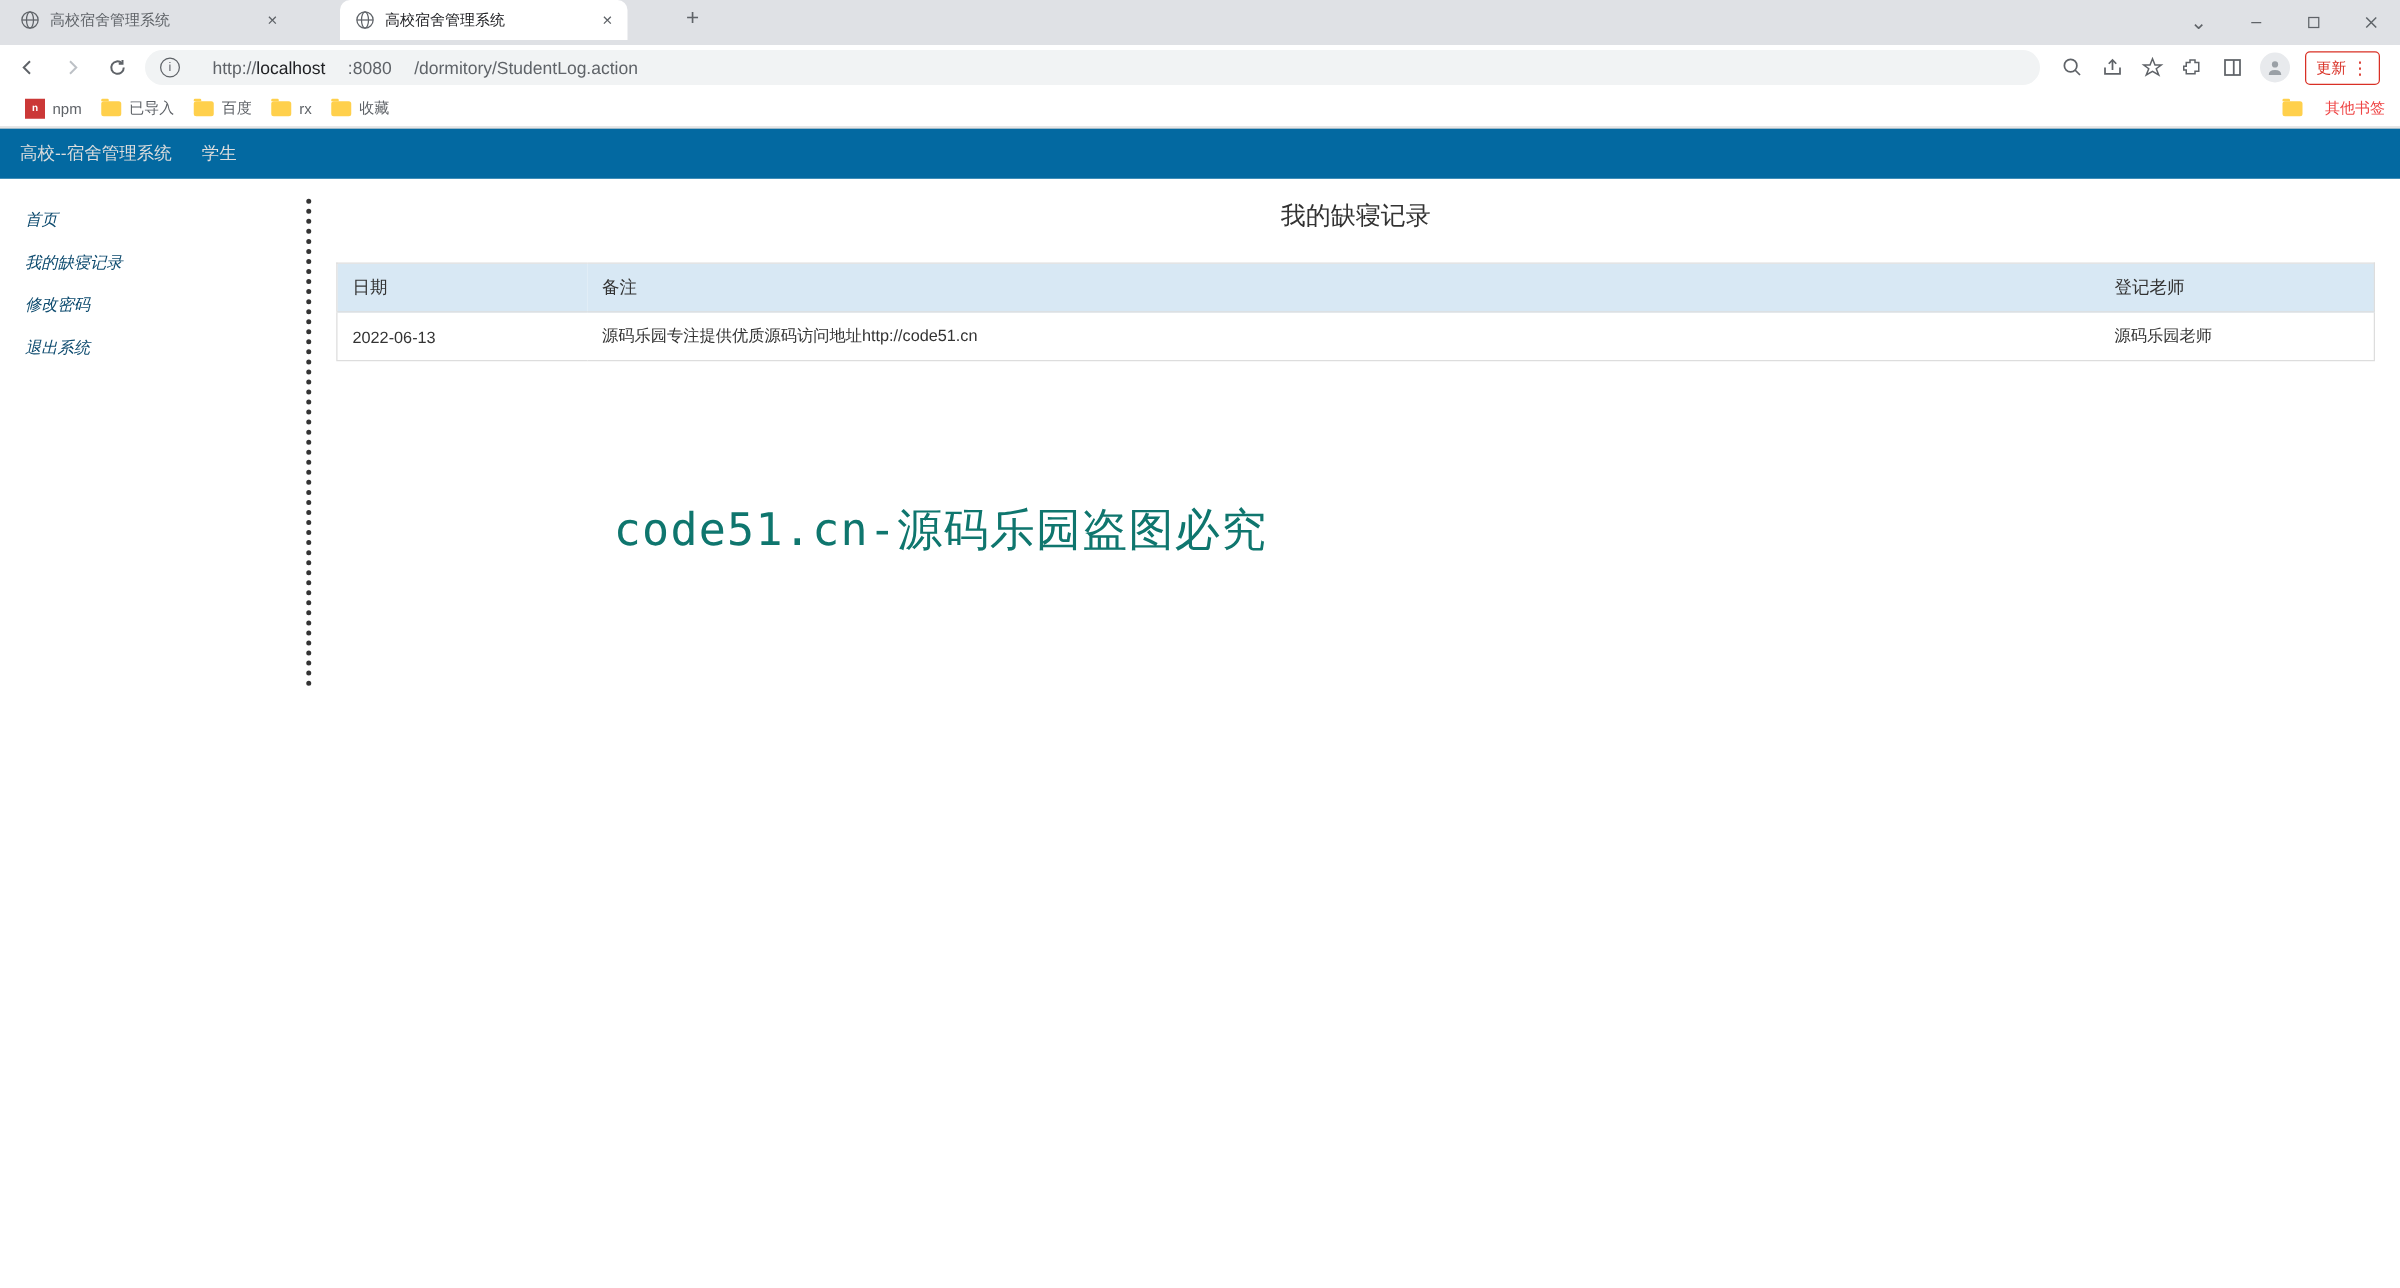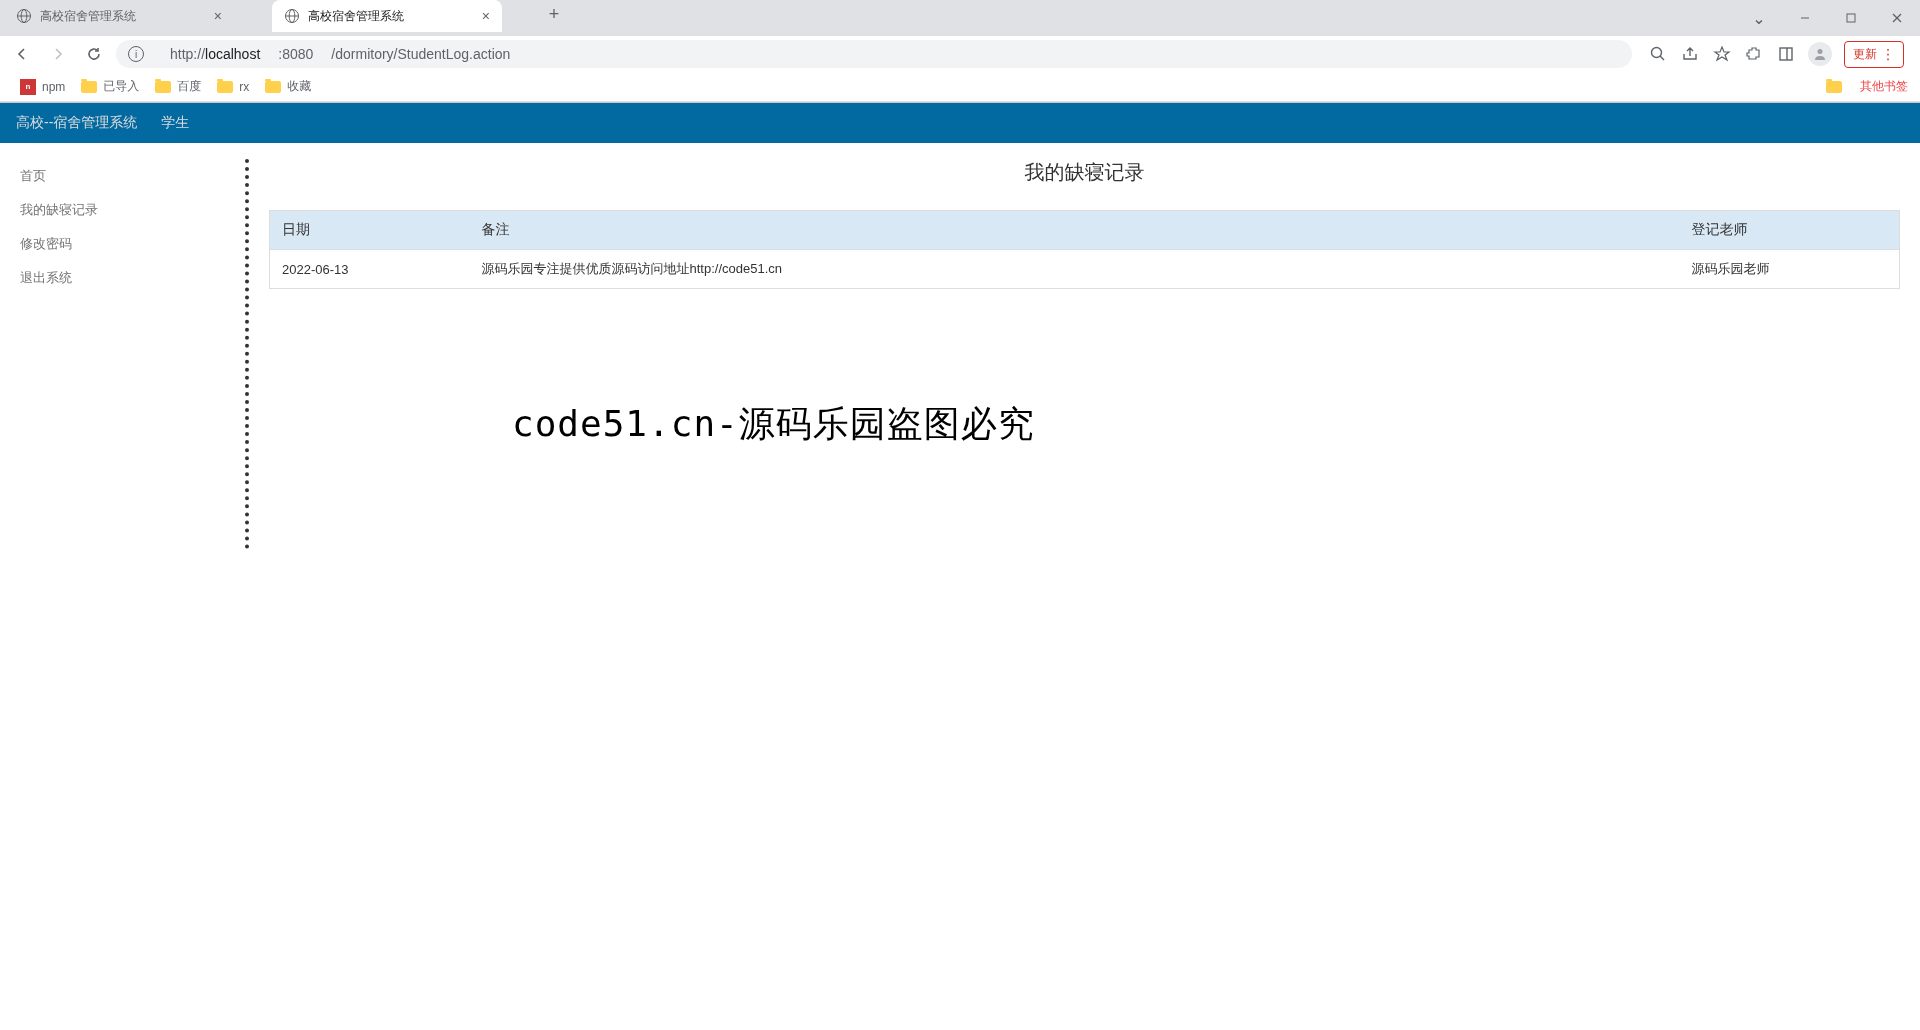--- a/index.html
+++ b/index.html
@@ -38,36 +38,36 @@
     .npm-icon { width: 16px; height: 16px; background: #cb3837; color: #fff; display: flex; align-items: center; justify-content: center; font-size: 8px; font-weight: bold; }
     .other-bookmarks { margin-left: auto; display: flex; align-items: center; gap: 18px; color: #ef4444; cursor: pointer; }
     
     
     .app-header { background: #0369a1; color: #ccc; height: 40px; display: flex; align-items: center; padding: 0 16px; gap: 24px; font-size: 14px; }
     .app-title { color: #ddd; }
     .app-user { color: #ddd; cursor: pointer; }
     
     .app-body { display: flex; }
     .sidebar { width: 245px; padding: 16px 0 16px 20px; }
-    .sidebar-item { display: block; padding: 8px 0; color: #737373; font-size: 13px; cursor: pointer; text-decoration: none; }
+    .sidebar-item { display: block; padding: 8px 0; color: #0c4a6e; font-size: 13px; cursor: pointer; text-decoration: none; font-style: italic; }
     
     .divider { width: 4px; border-left: 4px dotted #333; margin: 16px 0; min-height: 390px; }
     
     .main-content { flex: 1; padding: 16px 20px; }
     .page-title { text-align: center; font-size: 20px; font-weight: normal; color: #333; margin-bottom: 24px; }
     
     .data-table { width: 100%; border-collapse: collapse; border: 1px solid #ddd; }
     .data-table th { background: #d8e8f4; text-align: left; padding: 10px 12px; font-weight: normal; font-size: 14px; color: #333; border-bottom: 1px solid #ddd; }
     .data-table td { padding: 10px 12px; font-size: 13px; color: #333; border-bottom: 1px solid #ddd; }
     .col-date { width: 200px; }
     .col-teacher { width: 220px; }
     
     .pagination-info { text-align: center; margin-top: 20px; font-size: 12px; color: #666; }
     
-    .watermark { position: absolute; left: 512px; top: 400px; font-size: 36px; color: #000000; font-family: "Consolas", monospace; letter-spacing: 1px; pointer-events: none; }
+    .watermark { position: absolute; left: 491px; top: 400px; font-size: 36px; color: #0f766e; font-family: "Consolas", monospace; letter-spacing: 1px; pointer-events: none; }
     
     svg { display: block; }
   </style>
 </head>
 <body>
 
 <div class="browser-chrome">
   <div class="tab-bar">
     <div class="tab">
       <span class="globe-icon">

